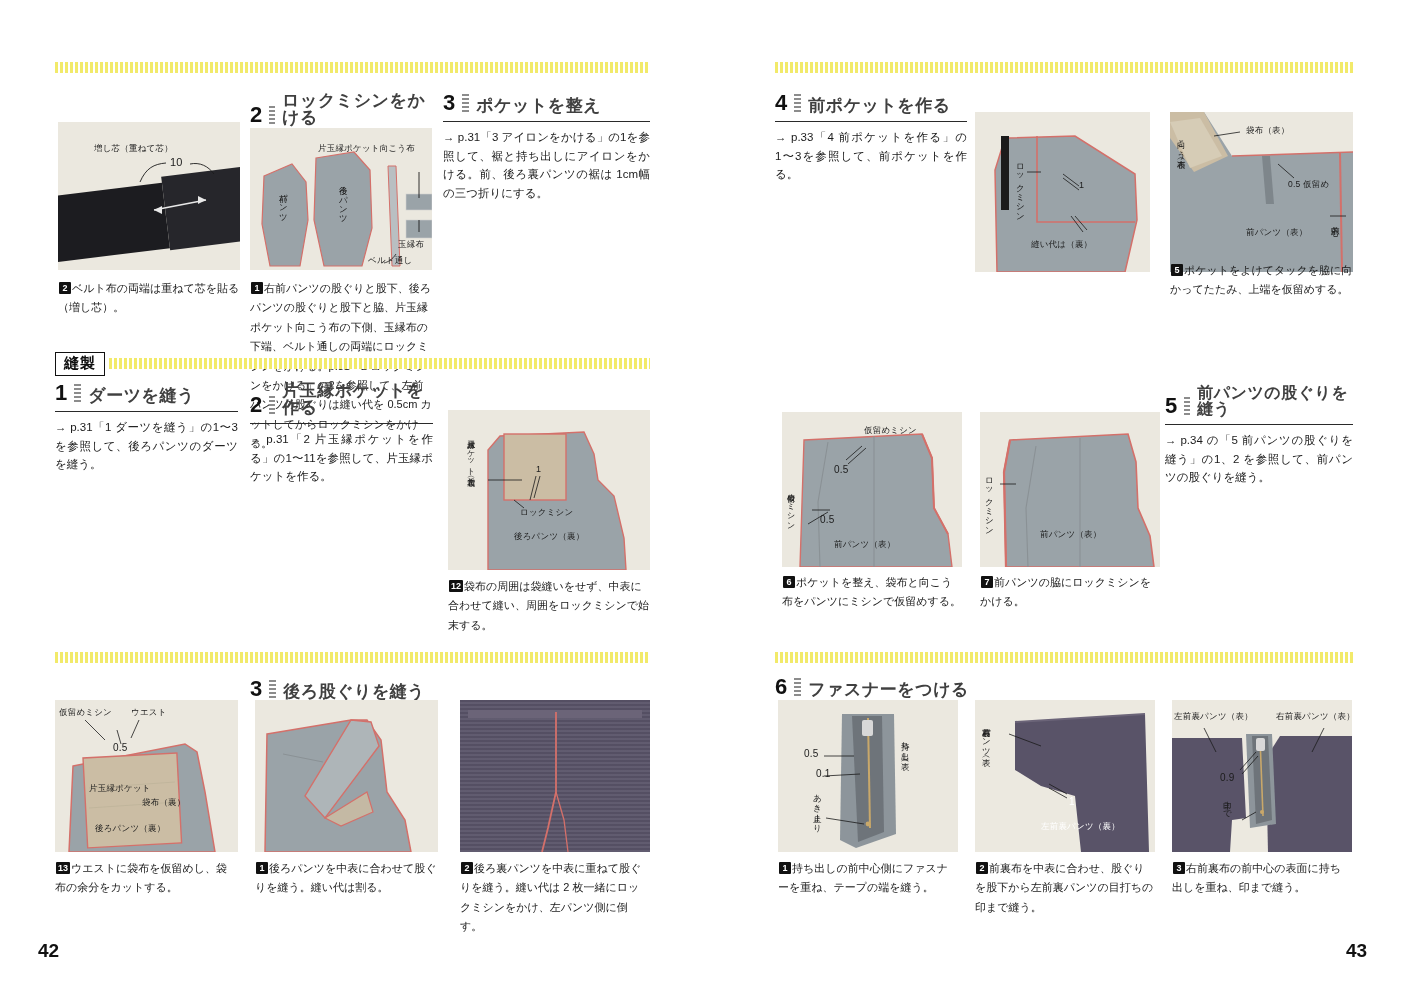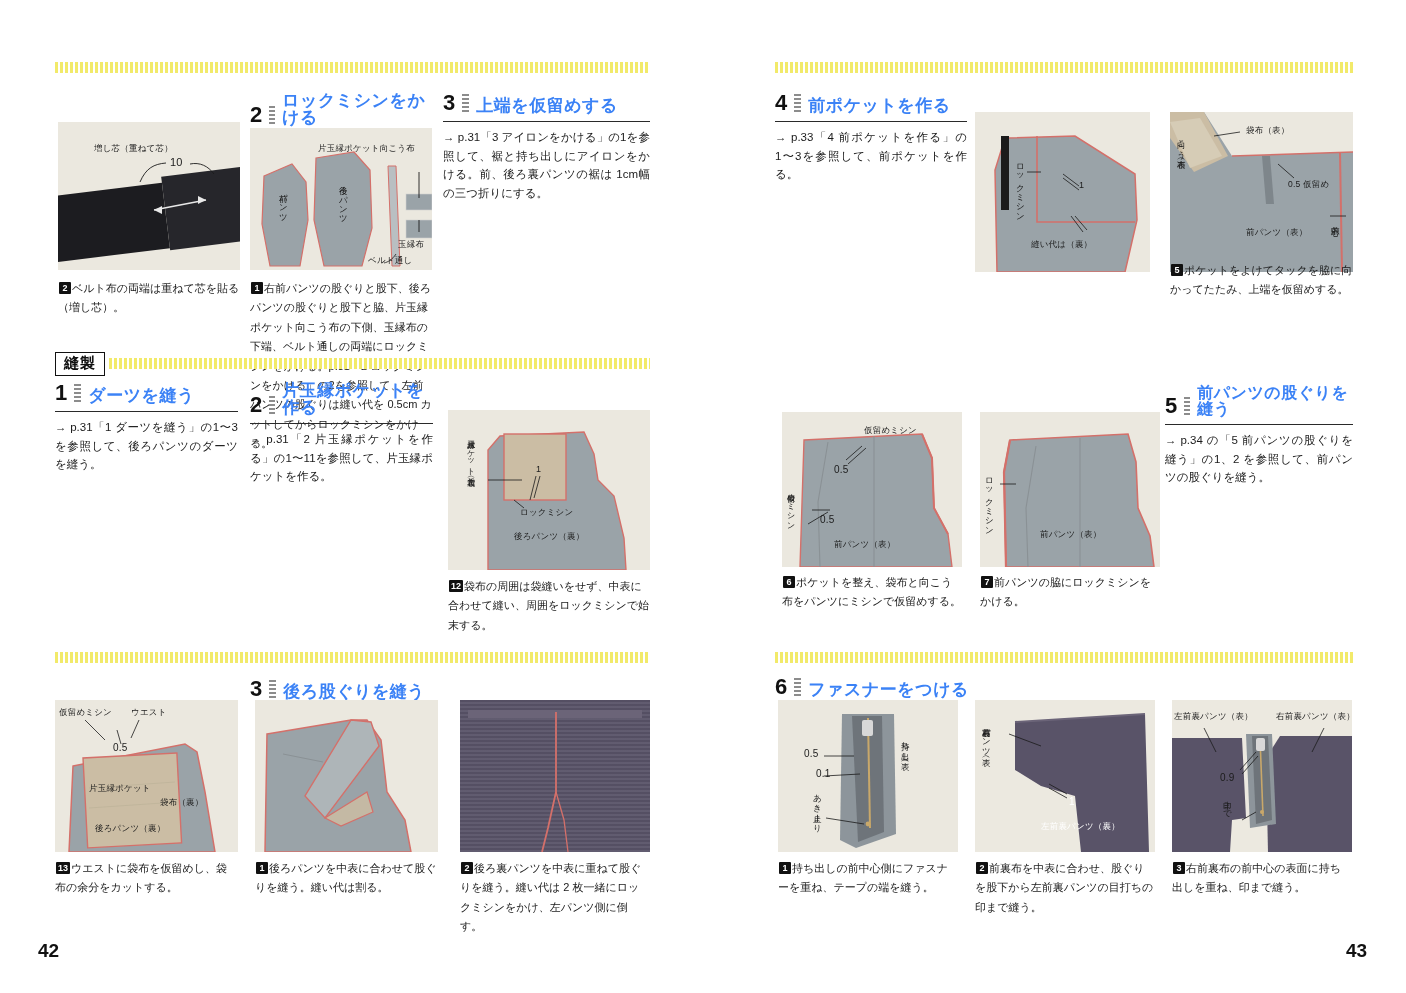--- a/index.html
+++ b/index.html
@@ -32,21 +32,21 @@
 
   
   .step-head{display:flex;align-items:flex-end;gap:7px;}
   .step-num{font-size:22px;font-weight:700;line-height:1;color:#111;}
   .step-bars{
     width:7px;height:19px;
     background-image:repeating-linear-gradient(180deg,
       #8c8c8c 0px,#8c8c8c 2px,#ffffff 2px,#ffffff 4px);
     margin-bottom:1px;
   }
-  .step-title{font-size:17px;font-weight:700;line-height:1;color:#3b82f6;letter-spacing:.5px;}
+  .step-title{font-size:17px;font-weight:700;line-height:1;color:#404040;letter-spacing:.5px;}
   .step-hr{border-top:1.4px solid #2a2a2a;margin-top:7px;}
 
   
   .body-txt{
     font-size:11.5px;line-height:1.62;color:#1a1a1a;text-align:justify;
   }
   .cap-txt{
     font-size:11px;line-height:1.58;color:#1a1a1a;text-align:justify;
   }
   .num-badge{
@@ -91,21 +91,21 @@
       <span class="step-num">2</span>
       <span class="step-bars"></span>
       <span class="step-title">ロックミシンをかける</span>
     </div>
   </div>
 
   <div style="position:absolute;left:443px;top:92px;width:207px;">
     <div class="step-head">
       <span class="step-num">3</span>
       <span class="step-bars"></span>
-      <span class="step-title">上端を仮留めする</span>
+      <span class="step-title">ポケットを整え</span>
     </div>
     <div class="step-hr"></div>
     <div class="body-txt" style="margin-top:6px;">→ p.31「3 アイロンをかける」の1を参照して、裾と持ち出しにアイロンをかける。前、後ろ裏パンツの裾は 1cm幅の三つ折りにする。</div>
   </div>
 
   <div class="photo bg-cream" style="left:58px;top:122px;width:182px;height:148px;position:absolute;">
     <div style="position:absolute;left:-10px;top:62px;width:210px;height:66px;transform:rotate(-7deg);">
       <div class="fab-black" style="position:absolute;left:0;top:0;width:118px;height:66px;"></div>
       <div class="fab-black" style="position:absolute;left:118px;top:-6px;width:96px;height:74px;background:#26262b;"></div>
     </div>
@@ -207,21 +207,21 @@
       <line x1="34" y1="88" x2="120" y2="82" stroke="#bfb49b" stroke-width=".9"></line>
       <line x1="34" y1="108" x2="122" y2="102" stroke="#bfb49b" stroke-width=".9"></line>
       <line x1="30" y1="20" x2="50" y2="40" stroke="#1b1b1b" stroke-width=".8"></line>
       <line x1="84" y1="20" x2="76" y2="38" stroke="#1b1b1b" stroke-width=".8"></line>
       <line x1="62" y1="30" x2="66" y2="44" stroke="#1b1b1b" stroke-width=".8"></line>
     </svg>
     <div class="ph-label" style="left:4px;top:8px;">仮留めミシン</div>
     <div class="ph-label" style="left:76px;top:8px;">ウエスト</div>
     <div class="ph-label" style="left:58px;top:42px;font-size:10px;">0.5</div>
     <div class="ph-label" style="left:34px;top:84px;">片玉縁ポケット</div>
-    <div class="ph-label" style="left:64px;top:98px;padding-left:41px;">袋布（裏）</div>
+    <div class="ph-label" style="left:46px;top:98px;padding-left:41px;">袋布（裏）</div>
     <div class="ph-label" style="left:40px;top:124px;">後ろパンツ（裏）</div>
   </div>
   <div style="position:absolute;left:55px;top:858px;width:183px;">
     <span class="num-badge" style="width:14px;">13</span><span class="cap-txt">ウエストに袋布を仮留めし、袋布の余分をカットする。</span>
   </div>
 
   <div class="photo bg-cream" style="left:255px;top:700px;width:183px;height:152px;position:absolute;">
     <svg width="183" height="152" style="position:absolute;left:0;top:0;">
       <path d="M12,34 L96,20 L112,20 L126,40 L132,92 L150,120 L156,152 L10,152 Z" fill="#9aa3a8" stroke="#d4706a" stroke-width="1.5"></path>
       <path d="M96,20 L116,22 L124,46 L70,118 L50,96 Z" fill="#aeb5b8" stroke="#d4706a" stroke-width="1.4"></path>

